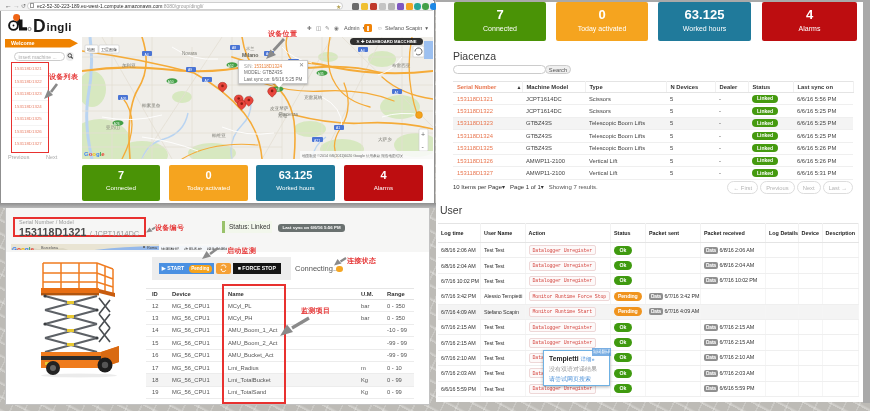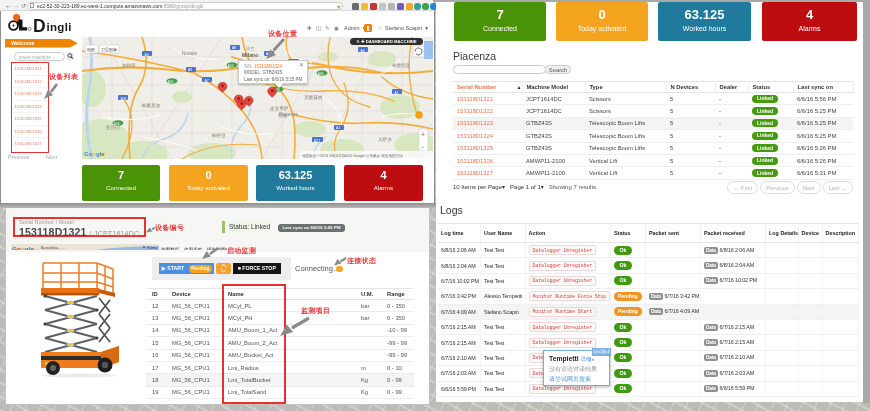--- a/index.html
+++ b/index.html
@@ -571,21 +571,21 @@
             <td>5</td>
             <td>-</td>
             <td><span class="pill">Linked</span></td>
             <td>6/6/16 5:31 PM</td>
           </tr>
 </tbody>
       </table>
     </div>
 <div class="a" id="pgn">10 Items per Page▾ &nbsp; Page 1 of 1▾ &nbsp; <span style="color:#555">Showing 7 results.</span>
 <span style="position:absolute;right:0;top:-2px"><span class="pbtn">← First</span><span class="pbtn">Previous</span><span class="pbtn">Next</span><span class="pbtn">Last →</span></span></div>
-<div class="a" id="logs">Logs</div>
+<div class="a" id="logs">User</div>
 <div class="a" id="ltab">
       <table>
  <colgroup>
           <col style="width:42.5px">
           <col style="width:44.5px">
           <col style="width:85.5px">
           <col style="width:35px">
           <col style="width:55px">
           <col style="width:65px">
           <col style="width:32.5px">

